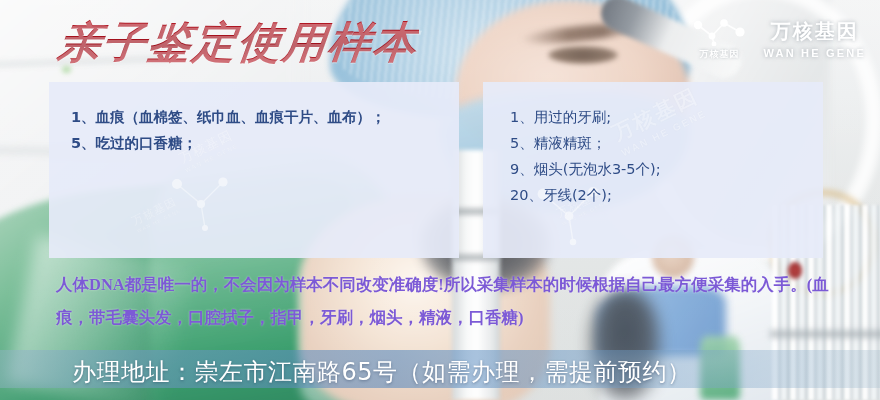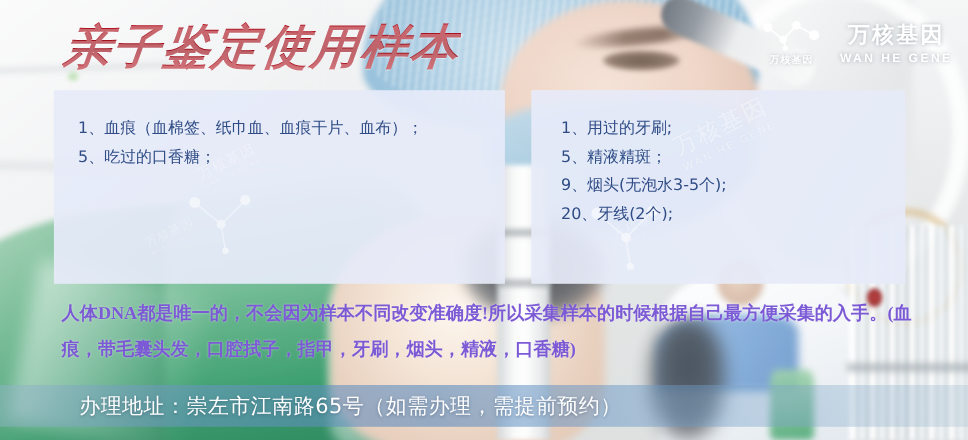--- a/index.html
+++ b/index.html
@@ -255,21 +255,21 @@
     overflow: hidden;
   }
   .panel-left  { left: 49px;  width: 410px; }
   .panel-right { left: 483px; width: 340px; }
 
   .panel-list {
     position: relative;
     margin: 0; padding: 0; list-style: none;
     padding-top: 22px;
   }
-  .panel-left .panel-list  { padding-left: 22px; }
+  .panel-left .panel-list  { padding-left: 22px; font-weight: bold; }
   .panel-right .panel-list { padding-left: 27px; }
   .panel-list li {
     font-family: "DejaVu Sans", "Liberation Sans", sans-serif;
     font-size: 14.5px;
     line-height: 26px;
     color: #2f4c86;
     white-space: nowrap;
   }
 
   
@@ -311,21 +311,21 @@
       rgba(150,180,205,.42) 0%,
       rgba(108,150,195,.55) 18%,
       rgba(86,136,190,.58) 45%,
       rgba(110,156,200,.45) 70%,
       rgba(160,186,205,.30) 100%);
   }
   .addr-text {
     position: absolute;
     left: 72px; top: 356px;
     font-family: "DejaVu Sans", "Liberation Sans", sans-serif;
-    font-size: 19px;
+    font-size: 24px;
     color: #ffffff;
     letter-spacing: .5px;
     white-space: nowrap;
     text-shadow: 0 1px 3px rgba(40,60,90,.45);
   }
 </style>
 </head>
 <body>
 
 <div id="poster">

